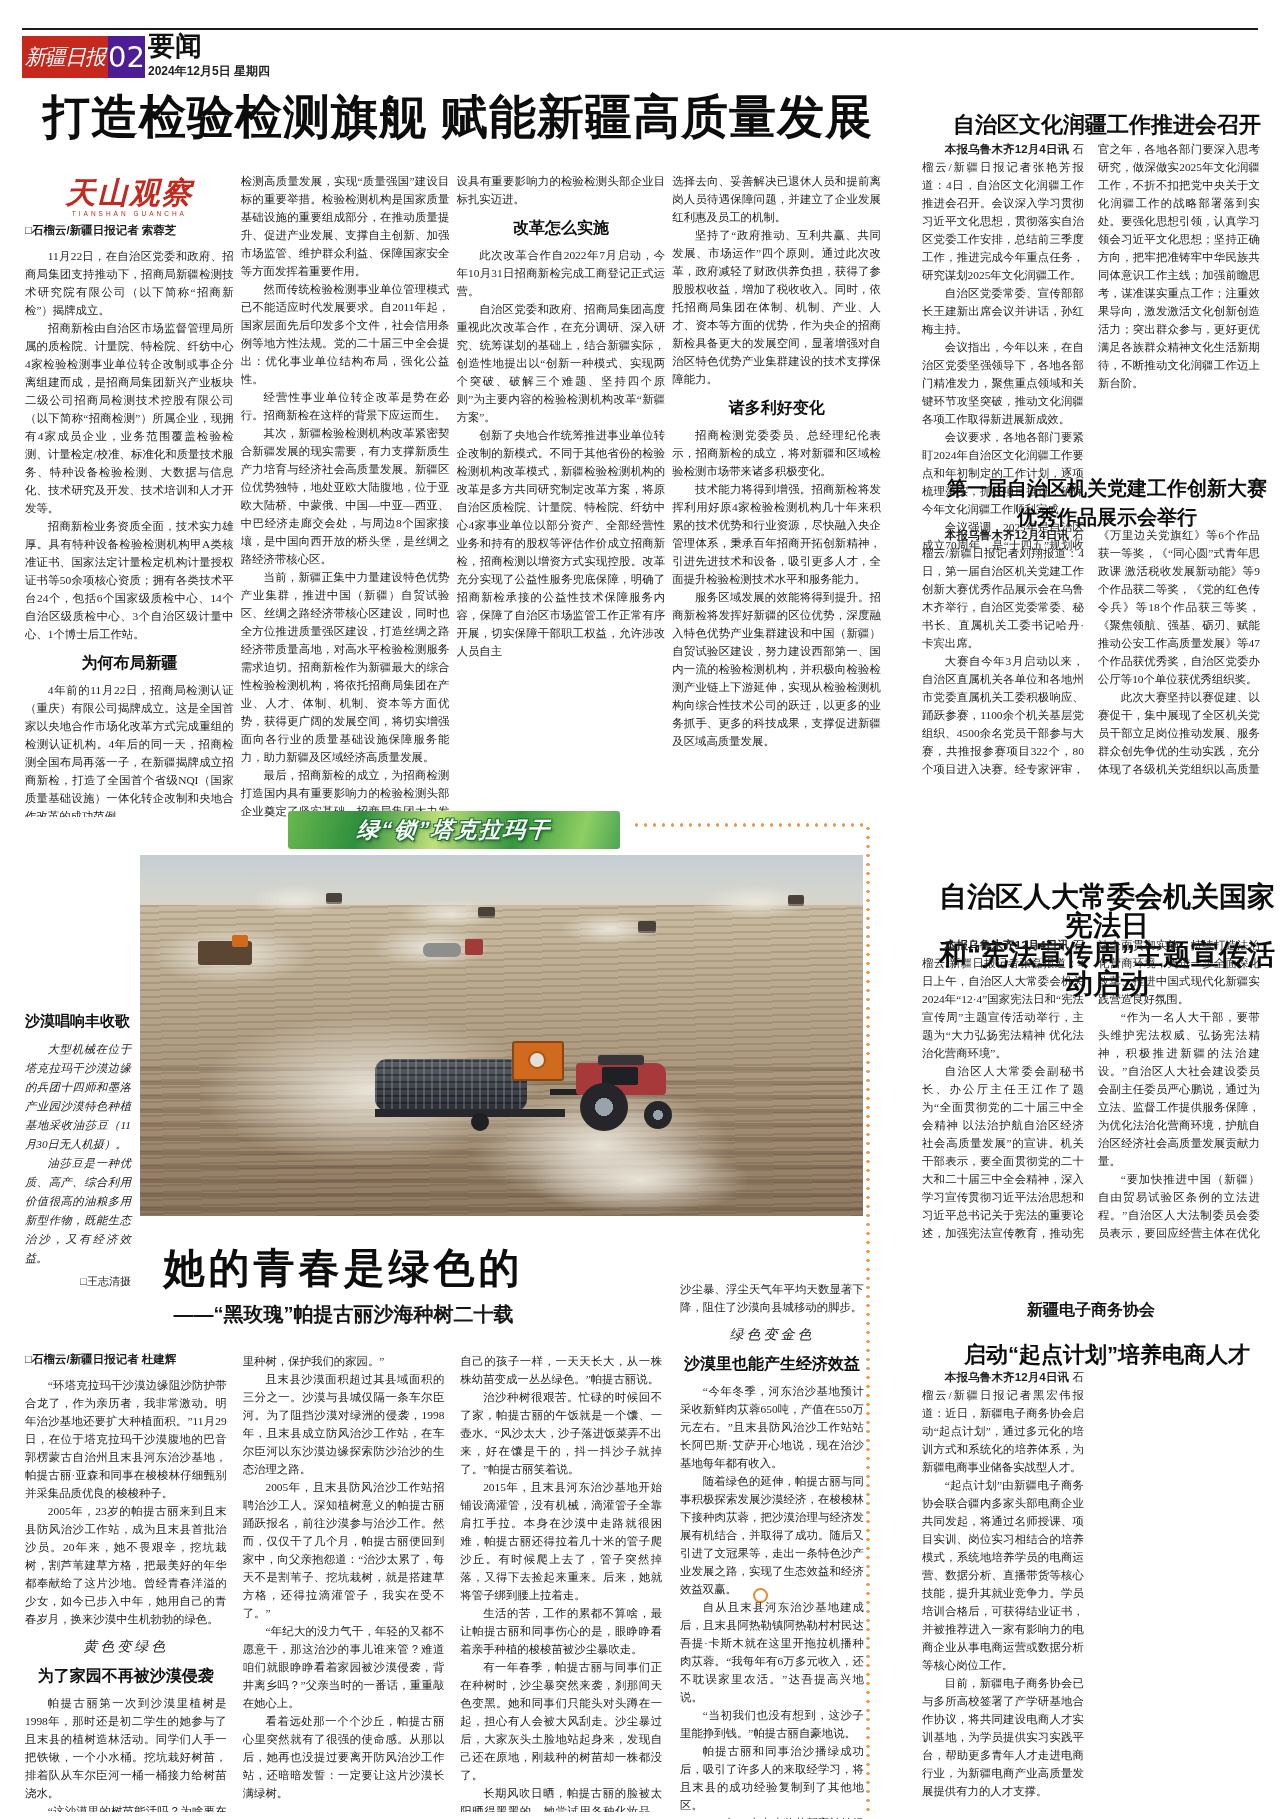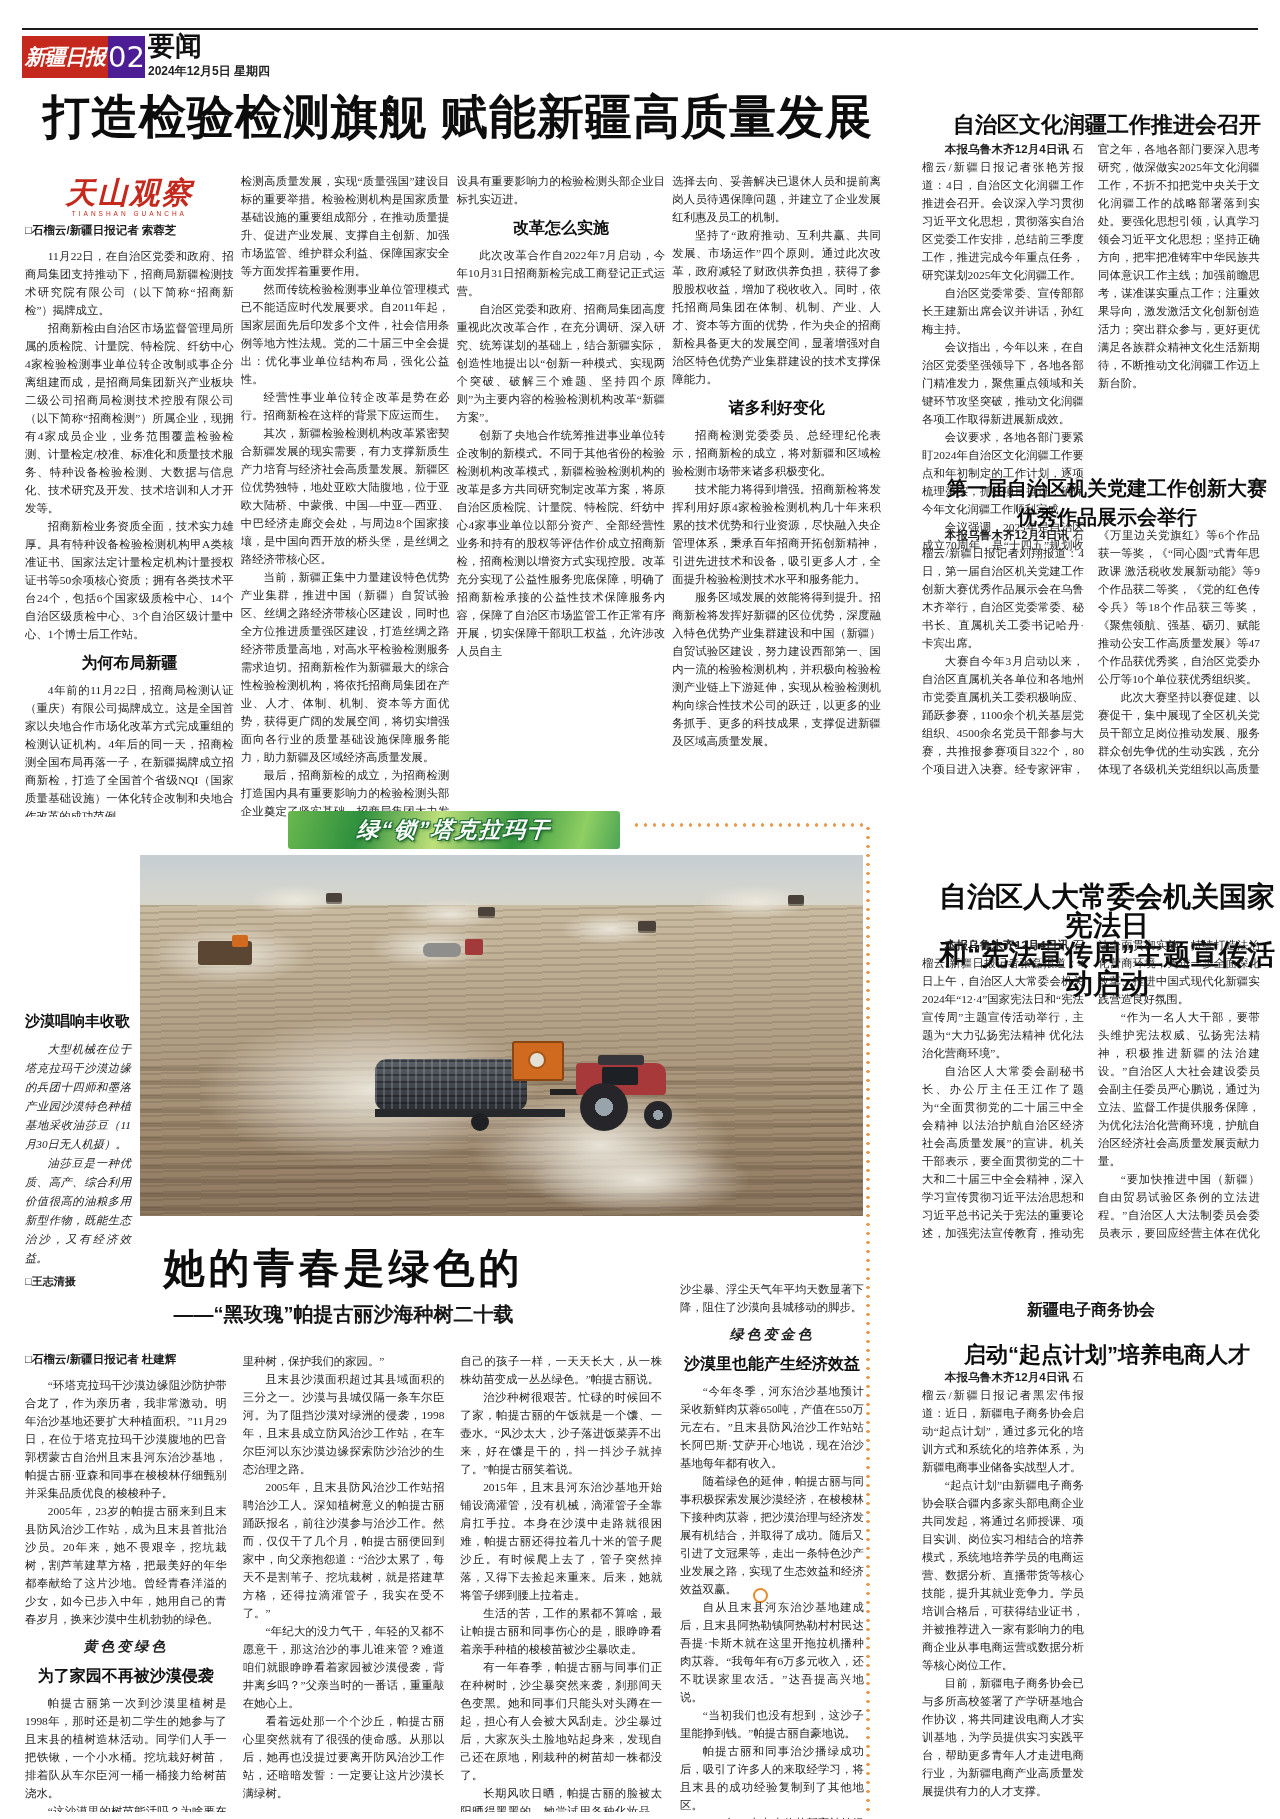--- a/index.html
+++ b/index.html
@@ -3,41 +3,41 @@
 <meta charset="utf-8">
 <style>
   html,body{margin:0;padding:0;background:#e8e8e8;}
   .page{position:relative;width:1280px;height:1819px;background:#ffffff;overflow:hidden;
         font-family:"Liberation Serif",serif;color:#1e1e1e;}
   .abs{position:absolute;}
   
   .toprule{left:22px;top:28px;width:1236px;height:2px;background:#1b1b1b;}
   .mast-logo{left:22px;top:36px;width:86px;height:42px;background:#c5281c;color:#fff;
              display:flex;align-items:center;justify-content:center;
-             font-family:"Liberation Serif",serif;font-weight:700;font-style:italic;
+             font-family:"Liberation Serif",serif;font-weight:400;font-style:italic;
              font-size:21px;letter-spacing:-1px;}
   .pagenum{left:108px;top:36px;width:37px;height:42px;background:#4c1d95;color:#fff;
            display:flex;align-items:center;justify-content:center;
            font-family:"DejaVu Sans",sans-serif;font-weight:400;font-size:29px;}
   .sectionname{left:148px;top:33px;font-family:"Liberation Sans",sans-serif;font-weight:900;
            font-size:27px;color:#111;line-height:1;}
   .dateline{left:148px;top:63px;font-family:"Liberation Sans",sans-serif;font-weight:700;
            font-size:12px;color:#222;}
   
   .headline{left:24px;top:90px;width:868px;margin:0;text-align:center;
             font-family:"Liberation Sans",sans-serif;font-weight:900;font-size:47px;
             line-height:1.15;color:#0d0d0d;letter-spacing:1px;white-space:nowrap;}
   .flagcols{left:25px;top:172px;width:856px;height:645px;display:flex;gap:7px;}
   .col{flex:1 1 0;height:100%;overflow:hidden;}
   .gcol{overflow:hidden;}
   .para{font-size:11.4px;line-height:18px;text-align:justify;text-indent:2em;margin:0;color:#1e1e1e;}
   .noind{text-indent:0;}
   .subhead{font-family:"Liberation Sans",sans-serif;font-weight:700;font-size:16px;line-height:20px;
            text-align:center;margin:10px 0 8px;color:#0f0f0f;}
-  .kaihead{font-weight:700;font-style:italic;font-size:14px;line-height:18px;text-align:center;
+  .kaihead{font-weight:400;font-style:italic;font-size:14px;line-height:18px;text-align:center;
            margin:10px 0 0;letter-spacing:3px;color:#222;}
   .byline{font-family:"Liberation Sans",sans-serif;font-weight:700;font-size:11.5px;margin:0 0 9px;}
   .dl{font-family:"Liberation Sans",sans-serif;font-size:11.5px;}
   .ts-logo{text-align:center;padding:4px 0 6px;}
   .ts-cn{font-family:"Liberation Serif",serif;font-weight:900;font-style:italic;
          font-size:30px;color:#c5281c;letter-spacing:2px;line-height:1.1;}
   .ts-en{font-family:"Liberation Sans",sans-serif;font-size:6.5px;color:#c5281c;
          letter-spacing:3px;margin-top:1px;}
   
   .banner{left:288px;top:811px;width:332px;height:38px;border-radius:3px;
@@ -89,21 +89,21 @@
   .trac .roof{position:absolute;left:26px;top:4px;width:46px;height:10px;background:#36363a;border-radius:3px;}
   .trac .win{position:absolute;left:30px;top:16px;width:36px;height:18px;background:#1d2024;border-radius:2px;}
   .trac .wheel-r{position:absolute;left:8px;top:32px;width:48px;height:48px;border-radius:50%;
         background:radial-gradient(circle,#99a3ac 0 9px,#26262a 9px);}
   .trac .wheel-f{position:absolute;left:72px;top:50px;width:28px;height:28px;border-radius:50%;
         background:radial-gradient(circle,#99a3ac 0 5px,#26262a 5px);}
   
   .sidebar{left:25px;top:1012px;width:106px;}
   .sb-title{font-family:"Liberation Sans",sans-serif;font-weight:900;font-size:15px;margin:0 0 9px;color:#0f0f0f;white-space:nowrap;}
   .sb-text p{font-size:11.3px;line-height:19px;text-align:justify;text-indent:2em;margin:0;font-style:italic;color:#222;}
-  .sb-credit{font-family:"Liberation Sans",sans-serif;font-weight:700;font-size:11px;margin-top:6px;}
+  .sb-credit{font-family:"Liberation Sans",sans-serif;font-weight:400;font-size:11px;text-align:right;margin-top:6px;}
   
   .gtitle{left:25px;top:1241px;width:637px;margin:0;text-align:center;
           font-family:"Liberation Sans",sans-serif;font-weight:900;font-size:41px;color:#0d0d0d;letter-spacing:4px;}
   .gsub{left:25px;top:1301px;width:637px;text-align:center;
           font-family:"Liberation Sans",sans-serif;font-weight:700;font-size:20px;color:#151515;}
   .gcols{left:25px;top:1352px;width:637px;height:460px;display:flex;gap:16px;}
   .gcols .gcol{flex:1 1 0;height:100%;}
   .gcol4{left:680px;top:1240px;width:184px;height:572px;margin-top:40px;}
   
   .rtitle{width:338px;margin:16px;text-align:center;font-family:"Liberation Sans",sans-serif;

